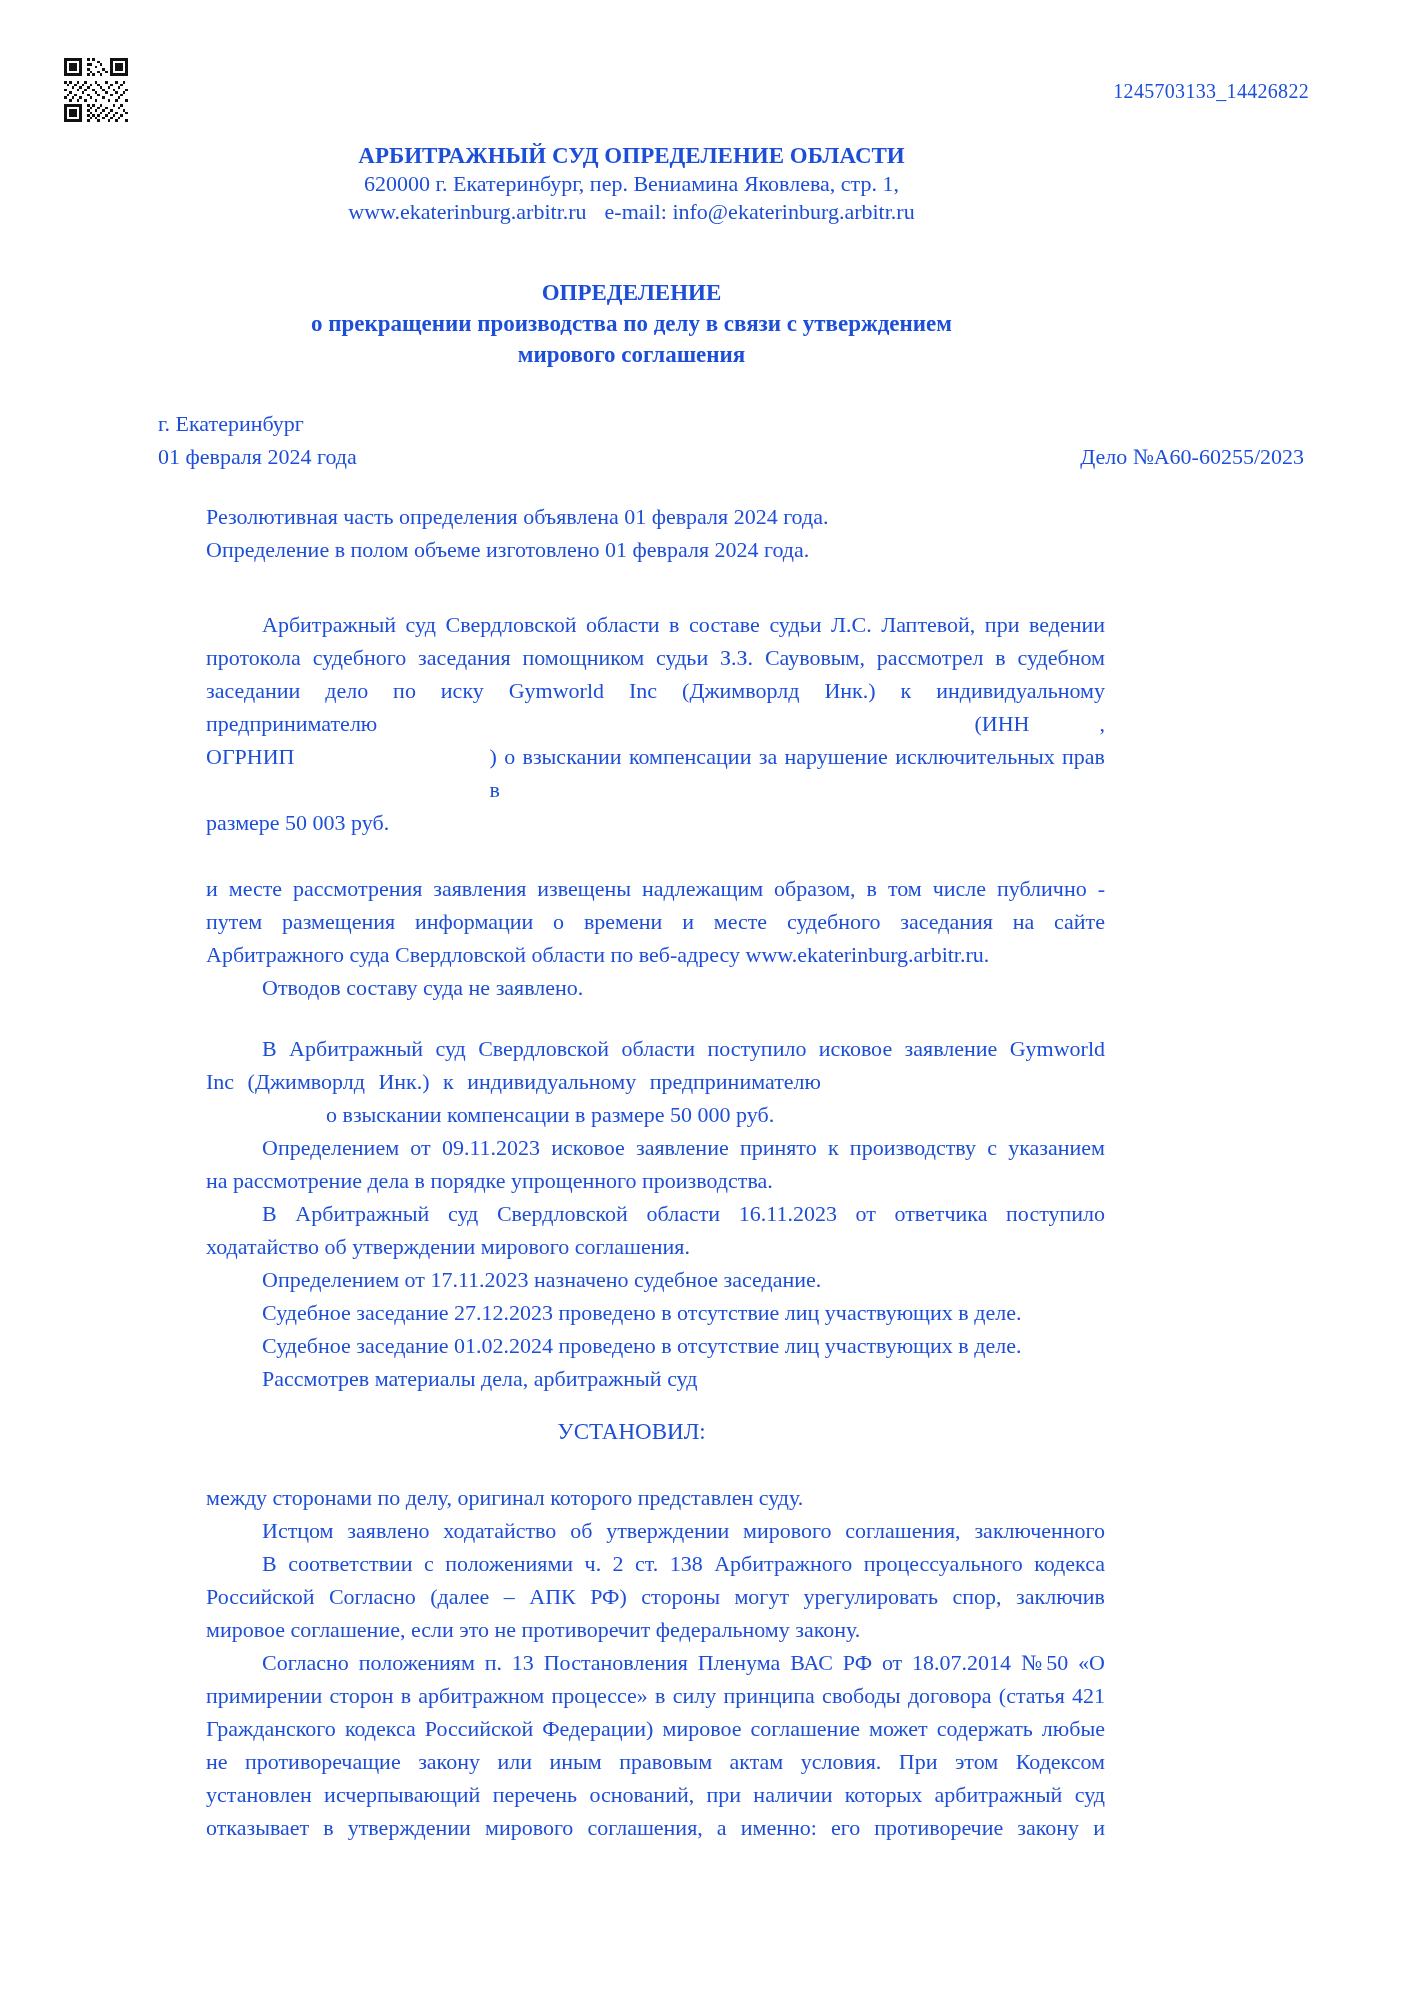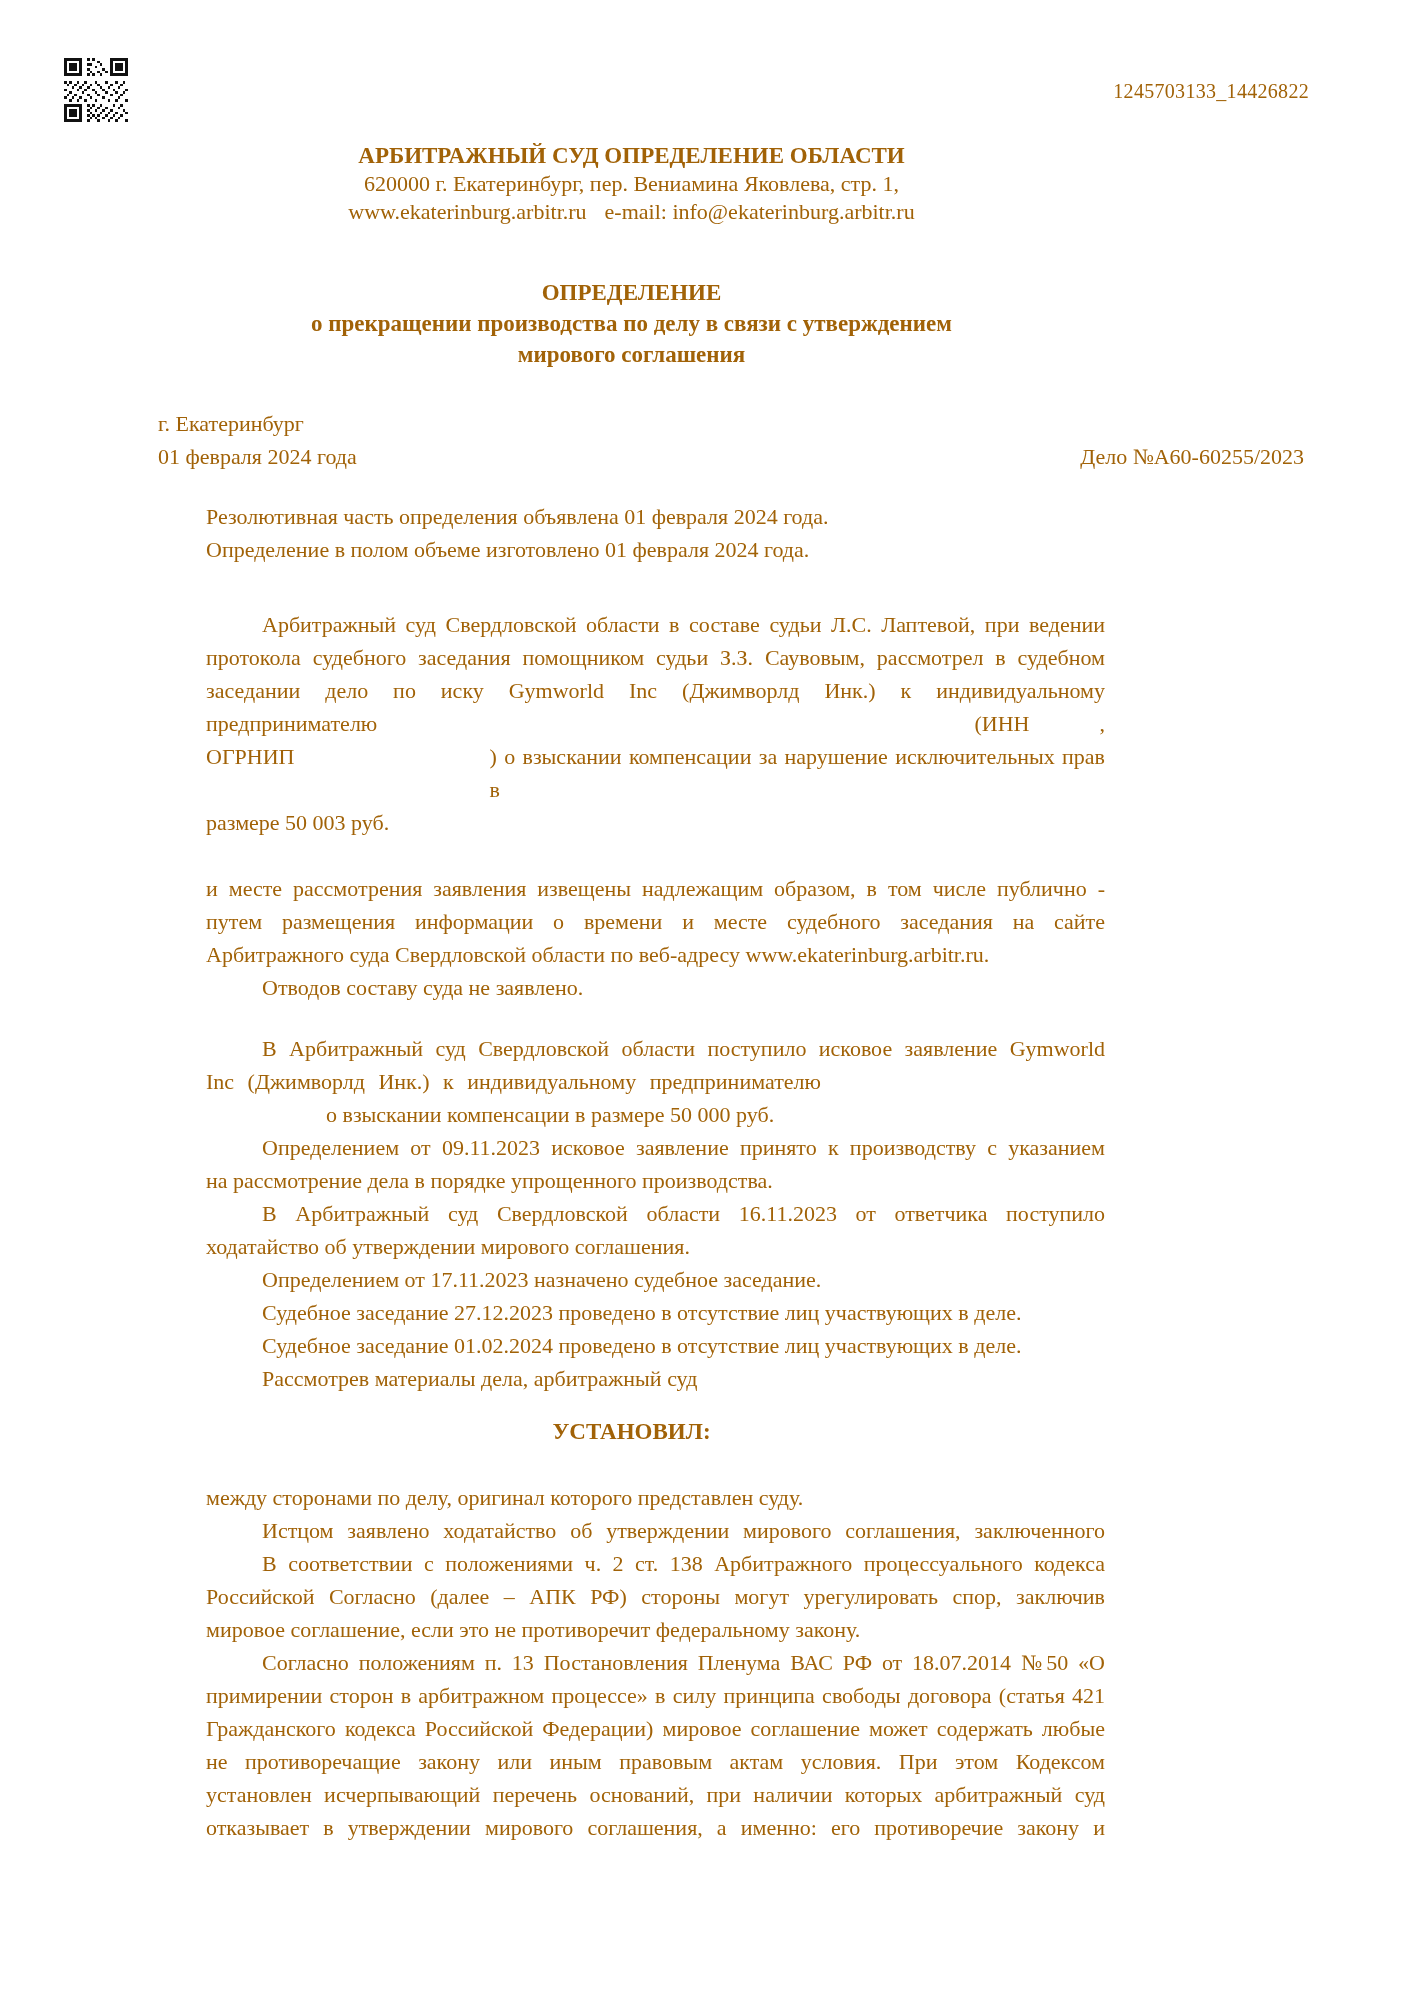--- a/index.html
+++ b/index.html
@@ -1,18 +1,18 @@
 <!DOCTYPE html>
 <html><head>
 <meta charset="utf-8">
 <style>
   html,body{margin:0;padding:0;background:#ffffff;}
   .page{
     position:relative;width:1413px;height:2000px;background:#fff;
-    font-family:"Liberation Serif","DejaVu Serif",serif;color:#a16207;overflow:hidden;
+    font-family:"Liberation Serif","DejaVu Serif",serif;color:#1d4ed8;overflow:hidden;
   }
   .qr{position:absolute;left:64px;top:56px;width:64px;height:68px;}
   .doc-id{position:absolute;top:80px;right:104px;font-size:20px;letter-spacing:.3px;}
   .content{position:absolute;left:158px;top:0;width:947px;}
   .court-header{margin-top:142px;text-align:center;font-size:22px;line-height:28px;}
   .court-name{font-weight:bold;font-size:23px;}
   .csp{display:inline-block;width:18px;}
   .title-block{margin-top:51px;text-align:center;font-weight:bold;font-size:23px;line-height:31px;}
   .meta{margin-top:37px;font-size:22px;line-height:33px;}
   .meta-row{display:flex;justify-content:space-between;width:1146px;}
@@ -24,21 +24,21 @@
   .fill{flex:1 1 auto;}
   .fillj{flex:1 1 auto;text-align:justify;text-align-last:justify;}
   .gap{display:inline-block;flex:0 0 auto;}
   .nowrap{white-space:nowrap;text-align:right;}
   .ws8{word-spacing:8px;white-space:nowrap;}
   .resolutive{margin-top:27px;}
   .para-a{margin-top:42px;}
   .para-b{margin-top:33px;}
   .para-c{margin-top:28px;}
   .c3{margin-left:168px;}
-  .heading{text-align:center;font-weight:bold;font-size:23px;line-height:33px;margin-top:20px;margin-bottom:33px;}
+  .heading{text-align:center;font-weight:normal;font-size:23px;line-height:33px;margin-top:20px;margin-bottom:33px;}
 </style>
 </head>
 <body>
 
 <div class="page">
 
   <svg class="qr" viewBox="0 0 25 25" shape-rendering="crispEdges">
     <rect x="0" y="0" width="25" height="25" fill="#fff"></rect>
     <g fill="#111">
       <path d="M0 0h7v1H0zM0 1h1v5H0zM6 1h1v5H6zM0 6h7v1H0zM2 2h3v3H2z"></path>

